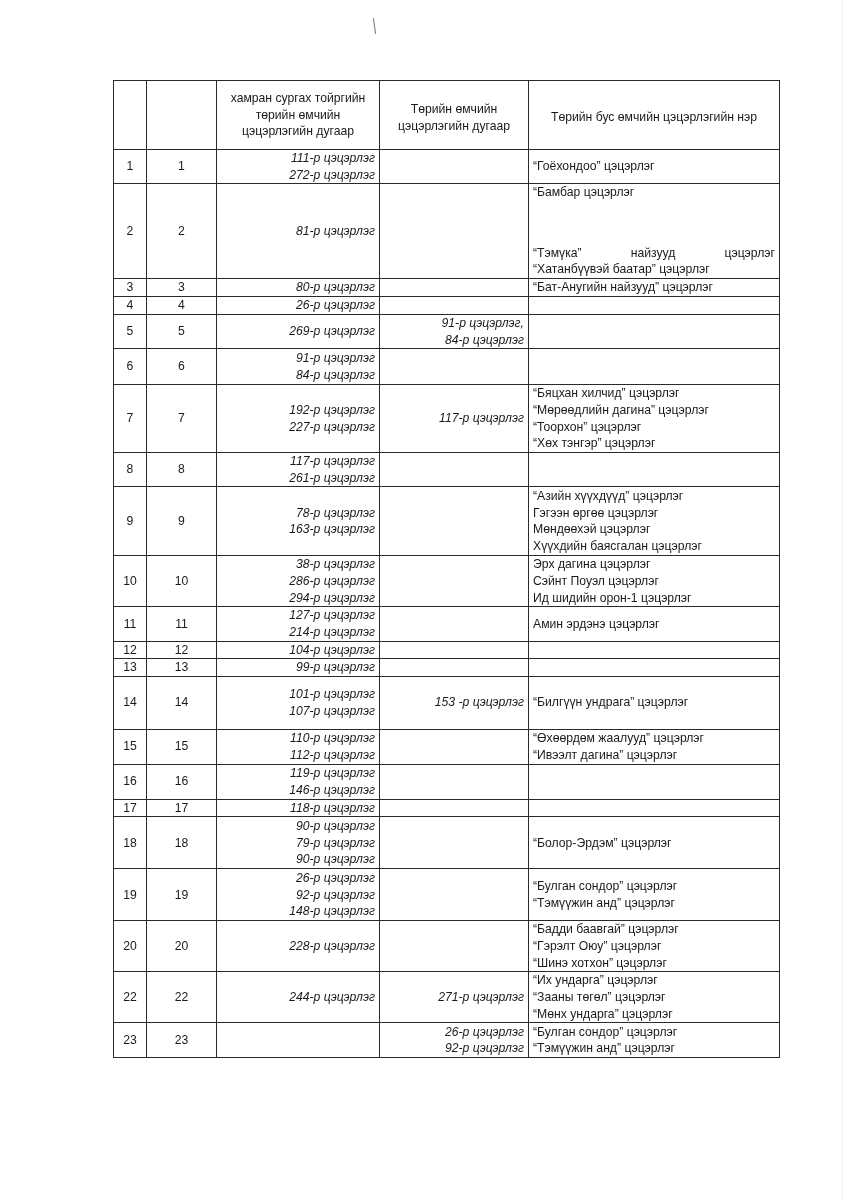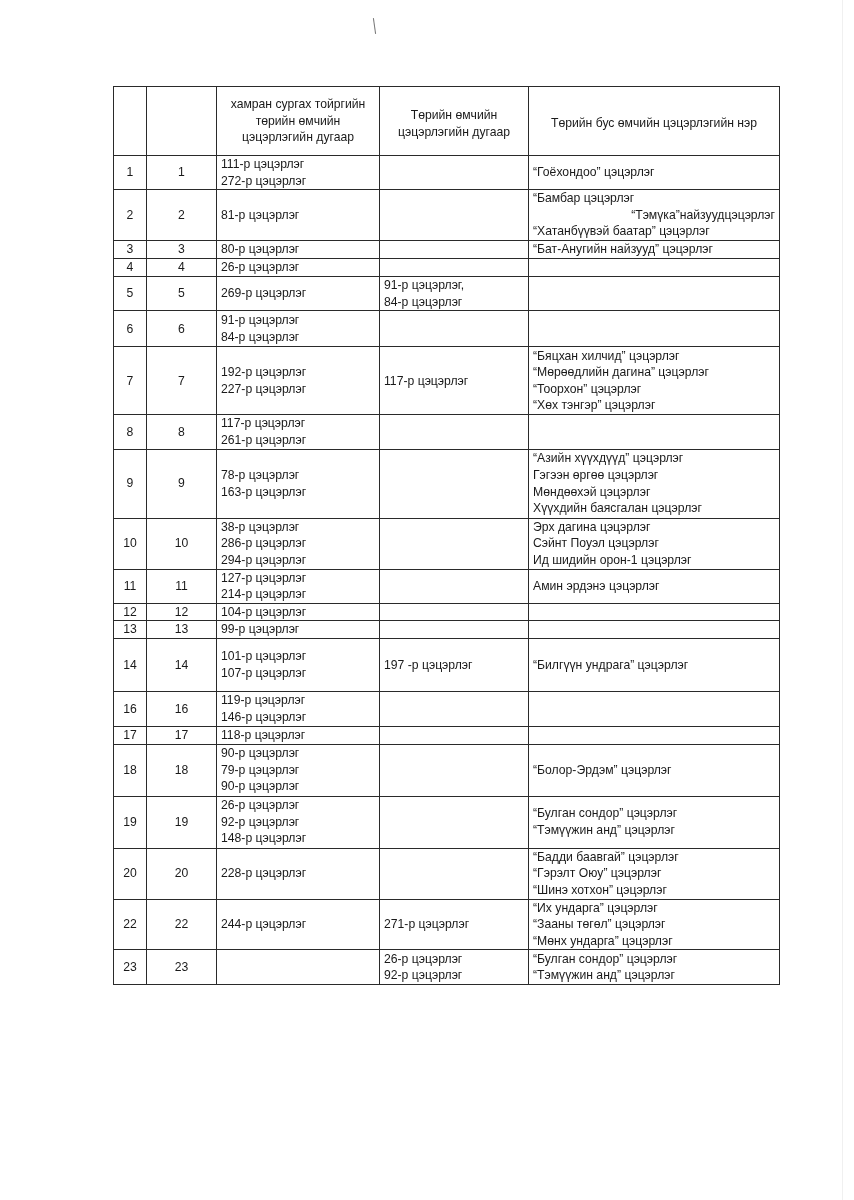--- a/index.html
+++ b/index.html
@@ -10,42 +10,42 @@
   }
   .scan-mark {
     position: absolute; left: 374px; top: 18px; width: 1px; height: 16px;
     background: #777; transform: rotate(-8deg);
   }
   .edge-shadow {
     position: absolute; left: 842px; top: 0; width: 1px; height: 1200px;
     background: #f0f0f0;
   }
   table.doc {
-    position: absolute; left: 113px; top: 86px;
+    position: absolute; left: 113px; top: 80px;
     border-collapse: collapse; table-layout: fixed;
     width: 666px;
   }
   table.doc td {
     border: 1px solid #2a2a2a;
     font-size: 12.2px; line-height: 16.6px;
     padding: 0 4px; vertical-align: middle;
     overflow: hidden;
   }
   col.c1 { width: 33px; }
   col.c2 { width: 70px; }
   col.c3 { width: 163px; }
   col.c4 { width: 149px; }
   col.c5 { width: 251px; }
   td.num { text-align: center; }
-  td.ctr { text-align: left; }
+  td.ctr { text-align: right; font-style: italic; }
   td.left { text-align: left; padding-left: 8px; }
   td.top { vertical-align: top; }
   td.hdr { text-align: center; vertical-align: top; padding-top: 1px; }
   .line { display: block; white-space: nowrap; }
-  .just { display: flex; justify-content: flex-end; white-space: nowrap; }
+  .just { display: flex; justify-content: space-between; white-space: nowrap; margin-top: 44px; }
 </style>
 </head>
 <body>
 
 <div class="scan-mark"></div>
 <div class="edge-shadow"></div>
 
 <table class="doc">
   <colgroup>
     <col class="c1">
@@ -221,24 +221,37 @@
         <td class="left"></td>
       </tr>
       <tr style="height: 53px;">
         <td class="num">14</td>
         <td class="num">14</td>
         <td class="ctr">
           <span class="line">101-р цэцэрлэг</span>
           <span class="line">107-р цэцэрлэг</span>
         </td>
         <td class="ctr">
-          <span class="line">197 -р цэцэрлэг</span>
+          <span class="line">153 -р цэцэрлэг</span>
         </td>
         <td class="left">
           <span class="line">“Билгүүн ундрага” цэцэрлэг</span>
+        </td>
+      </tr>
+      <tr style="height: 35px;">
+        <td class="num">15</td>
+        <td class="num">15</td>
+        <td class="ctr">
+          <span class="line">110-р цэцэрлэг</span>
+          <span class="line">112-р цэцэрлэг</span>
+        </td>
+        <td class="ctr"></td>
+        <td class="left">
+          <span class="line">“Өхөөрдөм жаалууд” цэцэрлэг</span>
+          <span class="line">“Ивээлт дагина” цэцэрлэг</span>
         </td>
       </tr>
       <tr style="height: 35px;">
         <td class="num">16</td>
         <td class="num">16</td>
         <td class="ctr">
           <span class="line">119-р цэцэрлэг</span>
           <span class="line">146-р цэцэрлэг</span>
         </td>
         <td class="ctr"></td>

